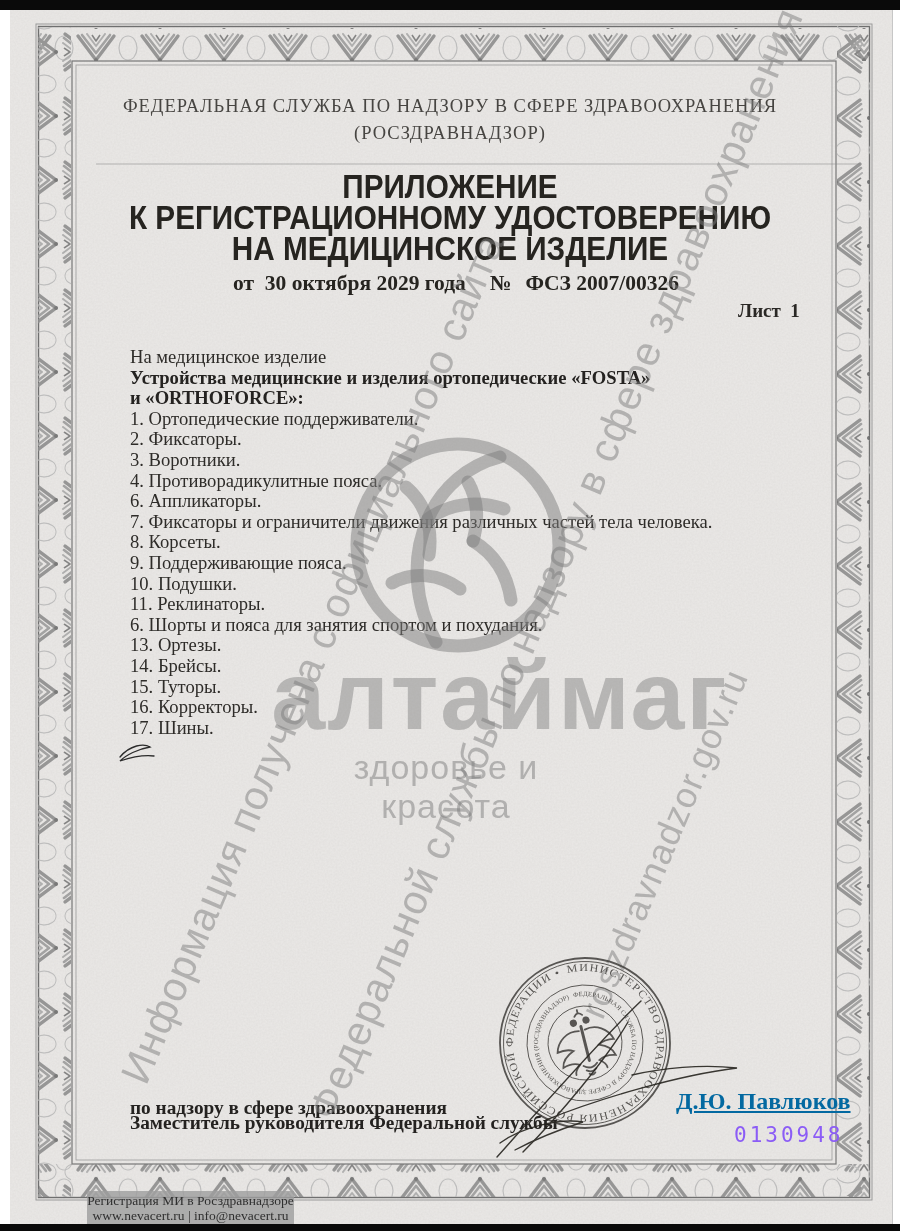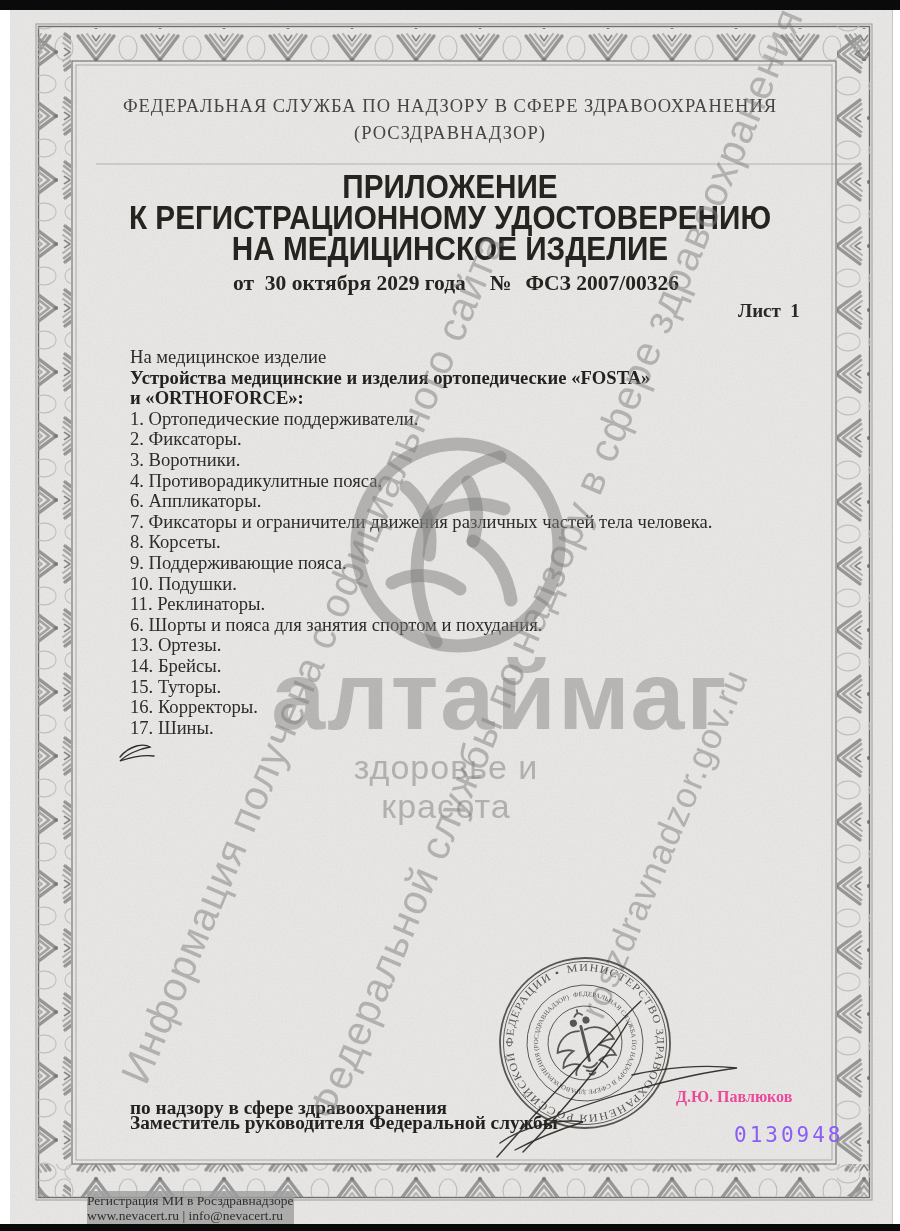--- a/index.html
+++ b/index.html
@@ -22,21 +22,21 @@
   .title{font-family:"Liberation Sans",sans-serif;font-weight:bold;font-size:33px;
          color:#262420;transform:scaleX(0.9);transform-origin:center;letter-spacing:0;}
   .pre{white-space:pre;}
   .dateline{font-size:21.5px;font-weight:bold;color:#262420;}
   .numline{font-size:21.5px;font-weight:bold;color:#262420;display:flex;gap:14px;}
   .sheet{font-size:19px;font-weight:bold;color:#2a2825;}
   .bodyblock{left:130px;top:347px;width:700px;font-size:18.6px;line-height:20.6px;color:#2e2c29;}
   .bodyblock div{margin:0;}
   .bold{font-weight:bold;color:#242220;}
   .sigline{font-size:19.3px;font-weight:bold;color:#242220;}
-  .signame{font-size:16px;font-weight:bold;color:#ec4899;}
+  .signame{font-size:24px;font-weight:bold;color:#0369a1;text-decoration:underline;}
   .serial{font-family:"DejaVu Sans Mono",monospace;font-size:21px;letter-spacing:3px;color:#8b5cf6;}
 
   
   .wm{z-index:40;}
   .wm-diag{position:absolute;transform-origin:0 0;transform:rotate(-67deg);
            font-family:"Liberation Sans",sans-serif;font-weight:400;font-size:41px;
            color:rgba(125,125,125,0.5);white-space:nowrap;letter-spacing:1px;}
   .wm-diag.small{font-size:36px;}
   .wm-word{left:235px;top:640px;width:530px;text-align:center;
            font-family:"Liberation Sans",sans-serif;font-weight:bold;font-size:97px;
@@ -44,21 +44,21 @@
   .wm-tag{left:300px;top:748px;width:292px;text-align:center;
           font-family:"Liberation Sans",sans-serif;font-size:34px;letter-spacing:1px;
           color:rgba(124,124,124,0.5);}
 
   .seal{left:497px;top:955px;z-index:30;}
   .signature{left:440px;top:960px;z-index:31;}
   .squiggle{left:112px;top:741px;z-index:21;}
 
   
   .footer{left:87px;top:1191px;width:207px;height:33px;z-index:50;
-          background:rgba(158,158,158,0.8);text-align:left;padding-top:2px;box-sizing:border-box;}
+          background:rgba(158,158,158,0.8);text-align:center;padding-top:2px;box-sizing:border-box;}
   .footer div{font-size:13.5px;line-height:15px;color:#2f2f2f;}
 </style>
 </head>
 <body>
 
 <div id="page">
 
   <div class="abs bar-top"></div>
   <div class="abs bar-bottom"></div>
 

